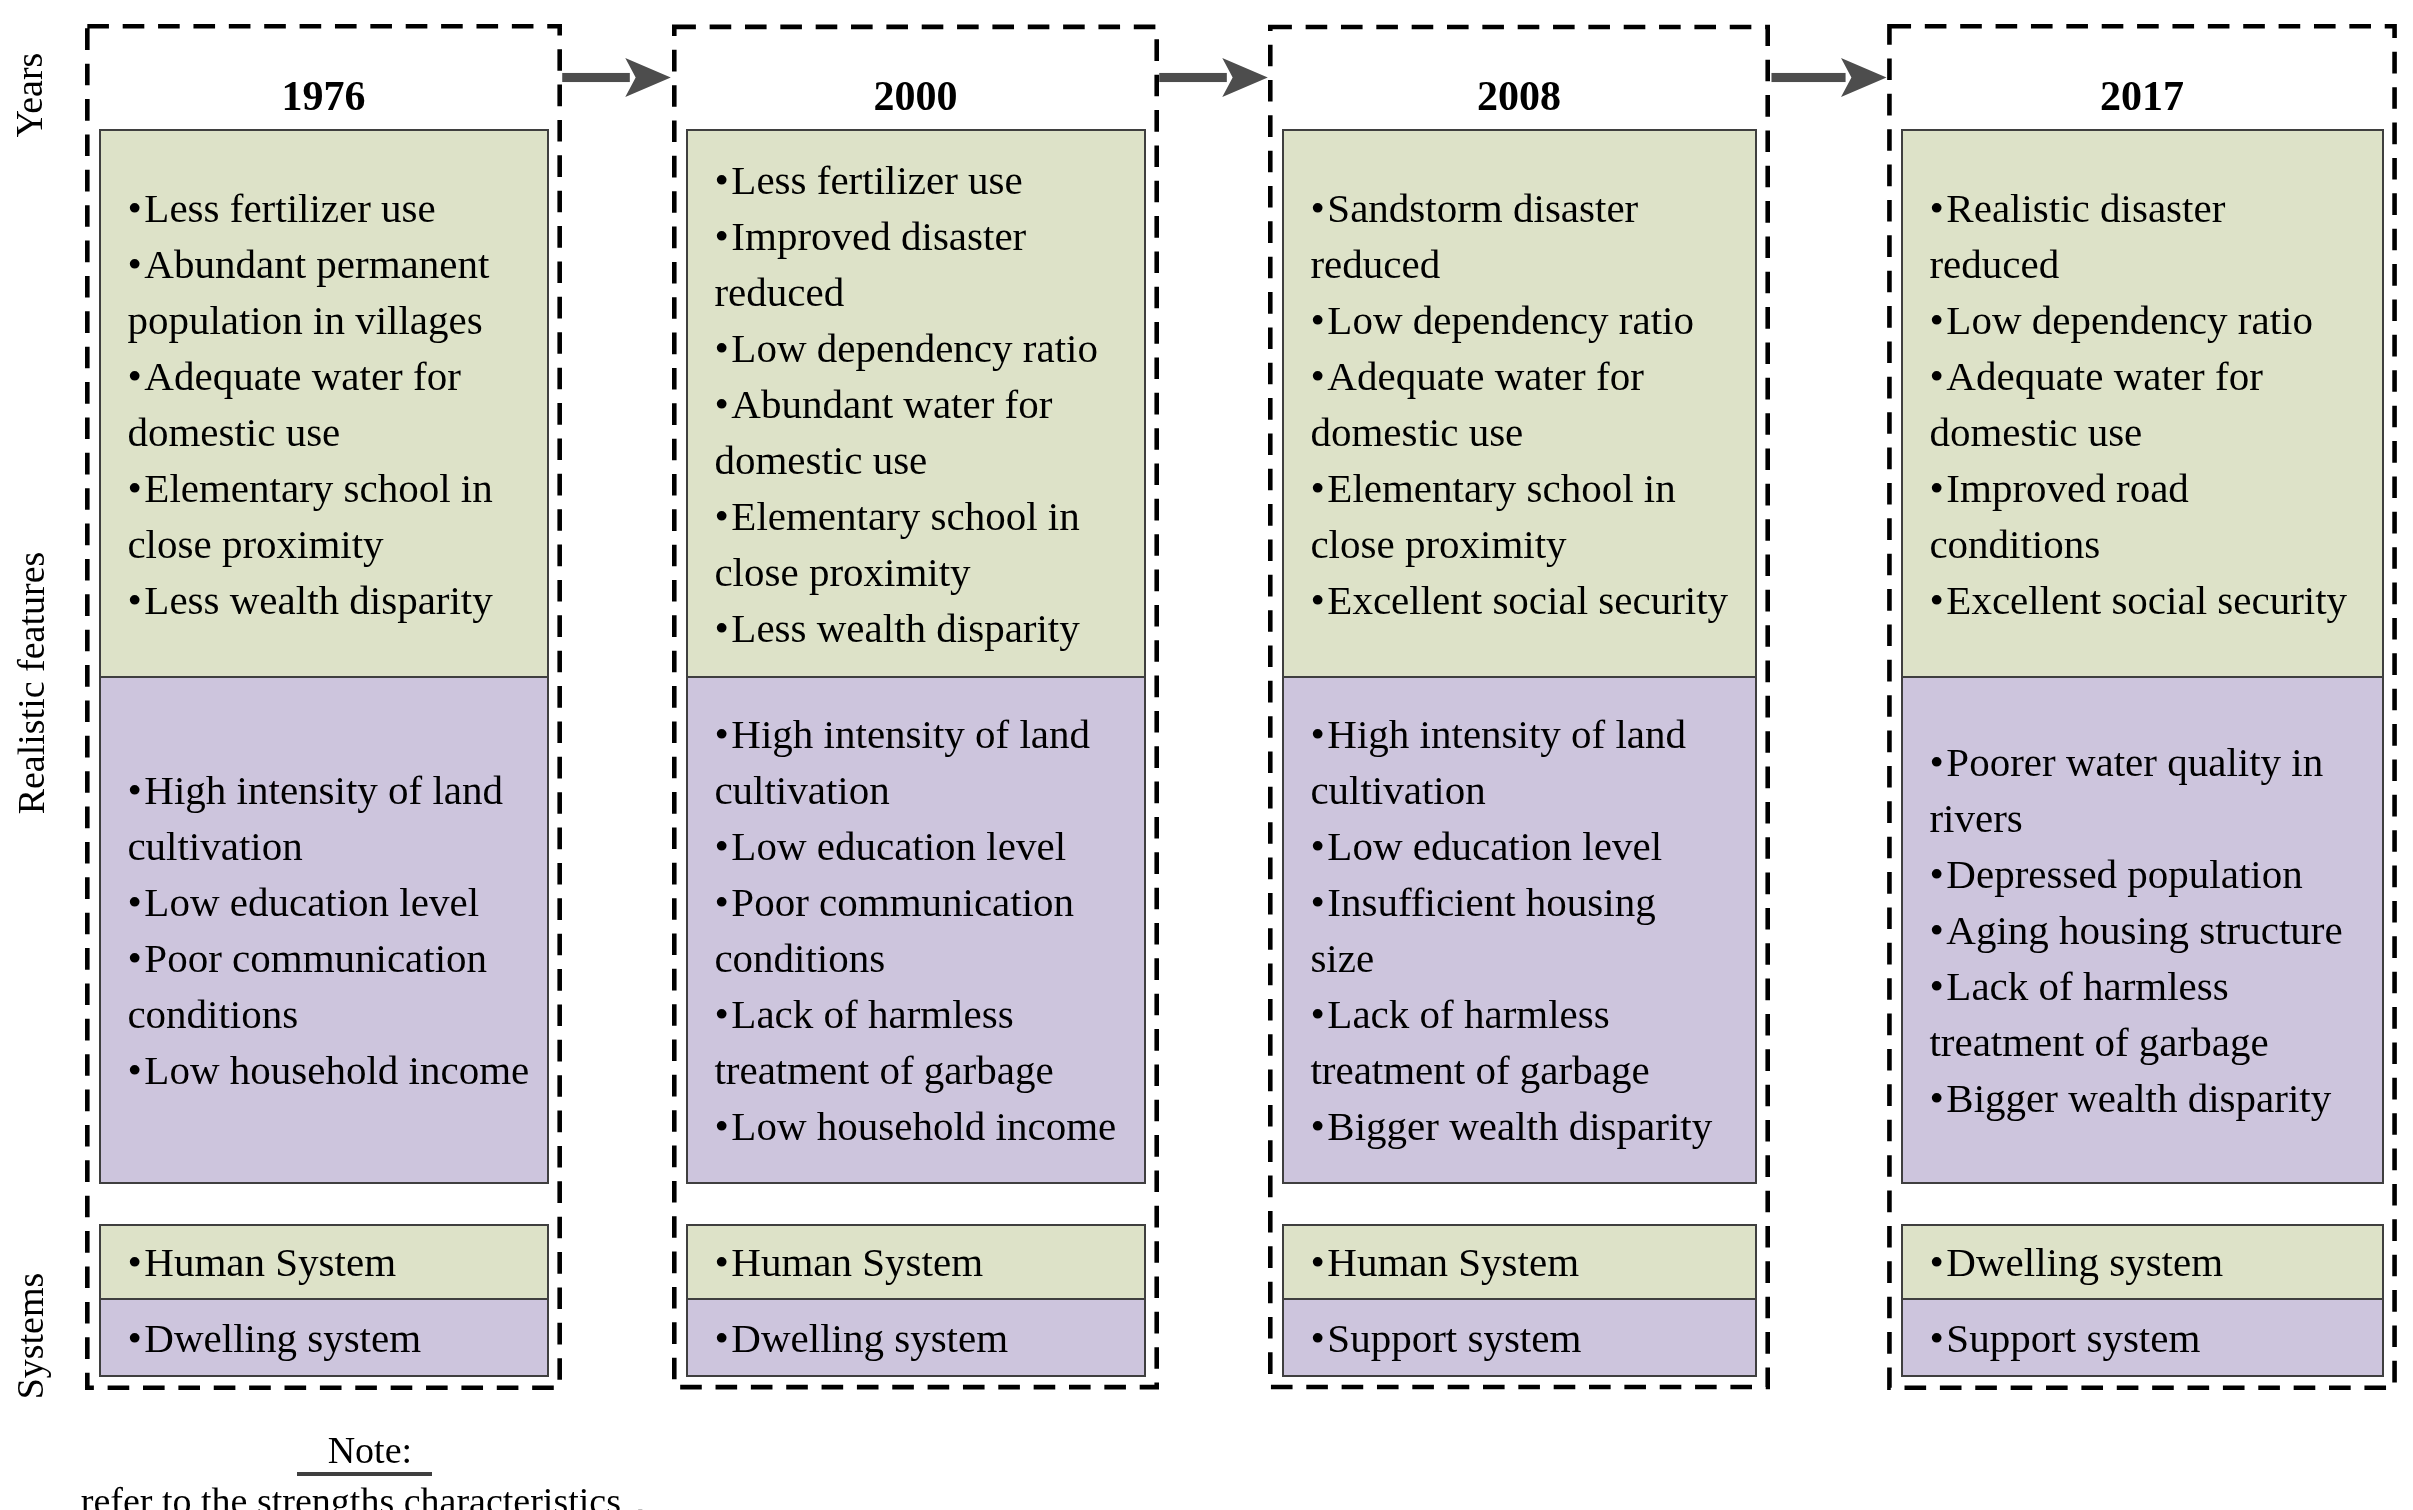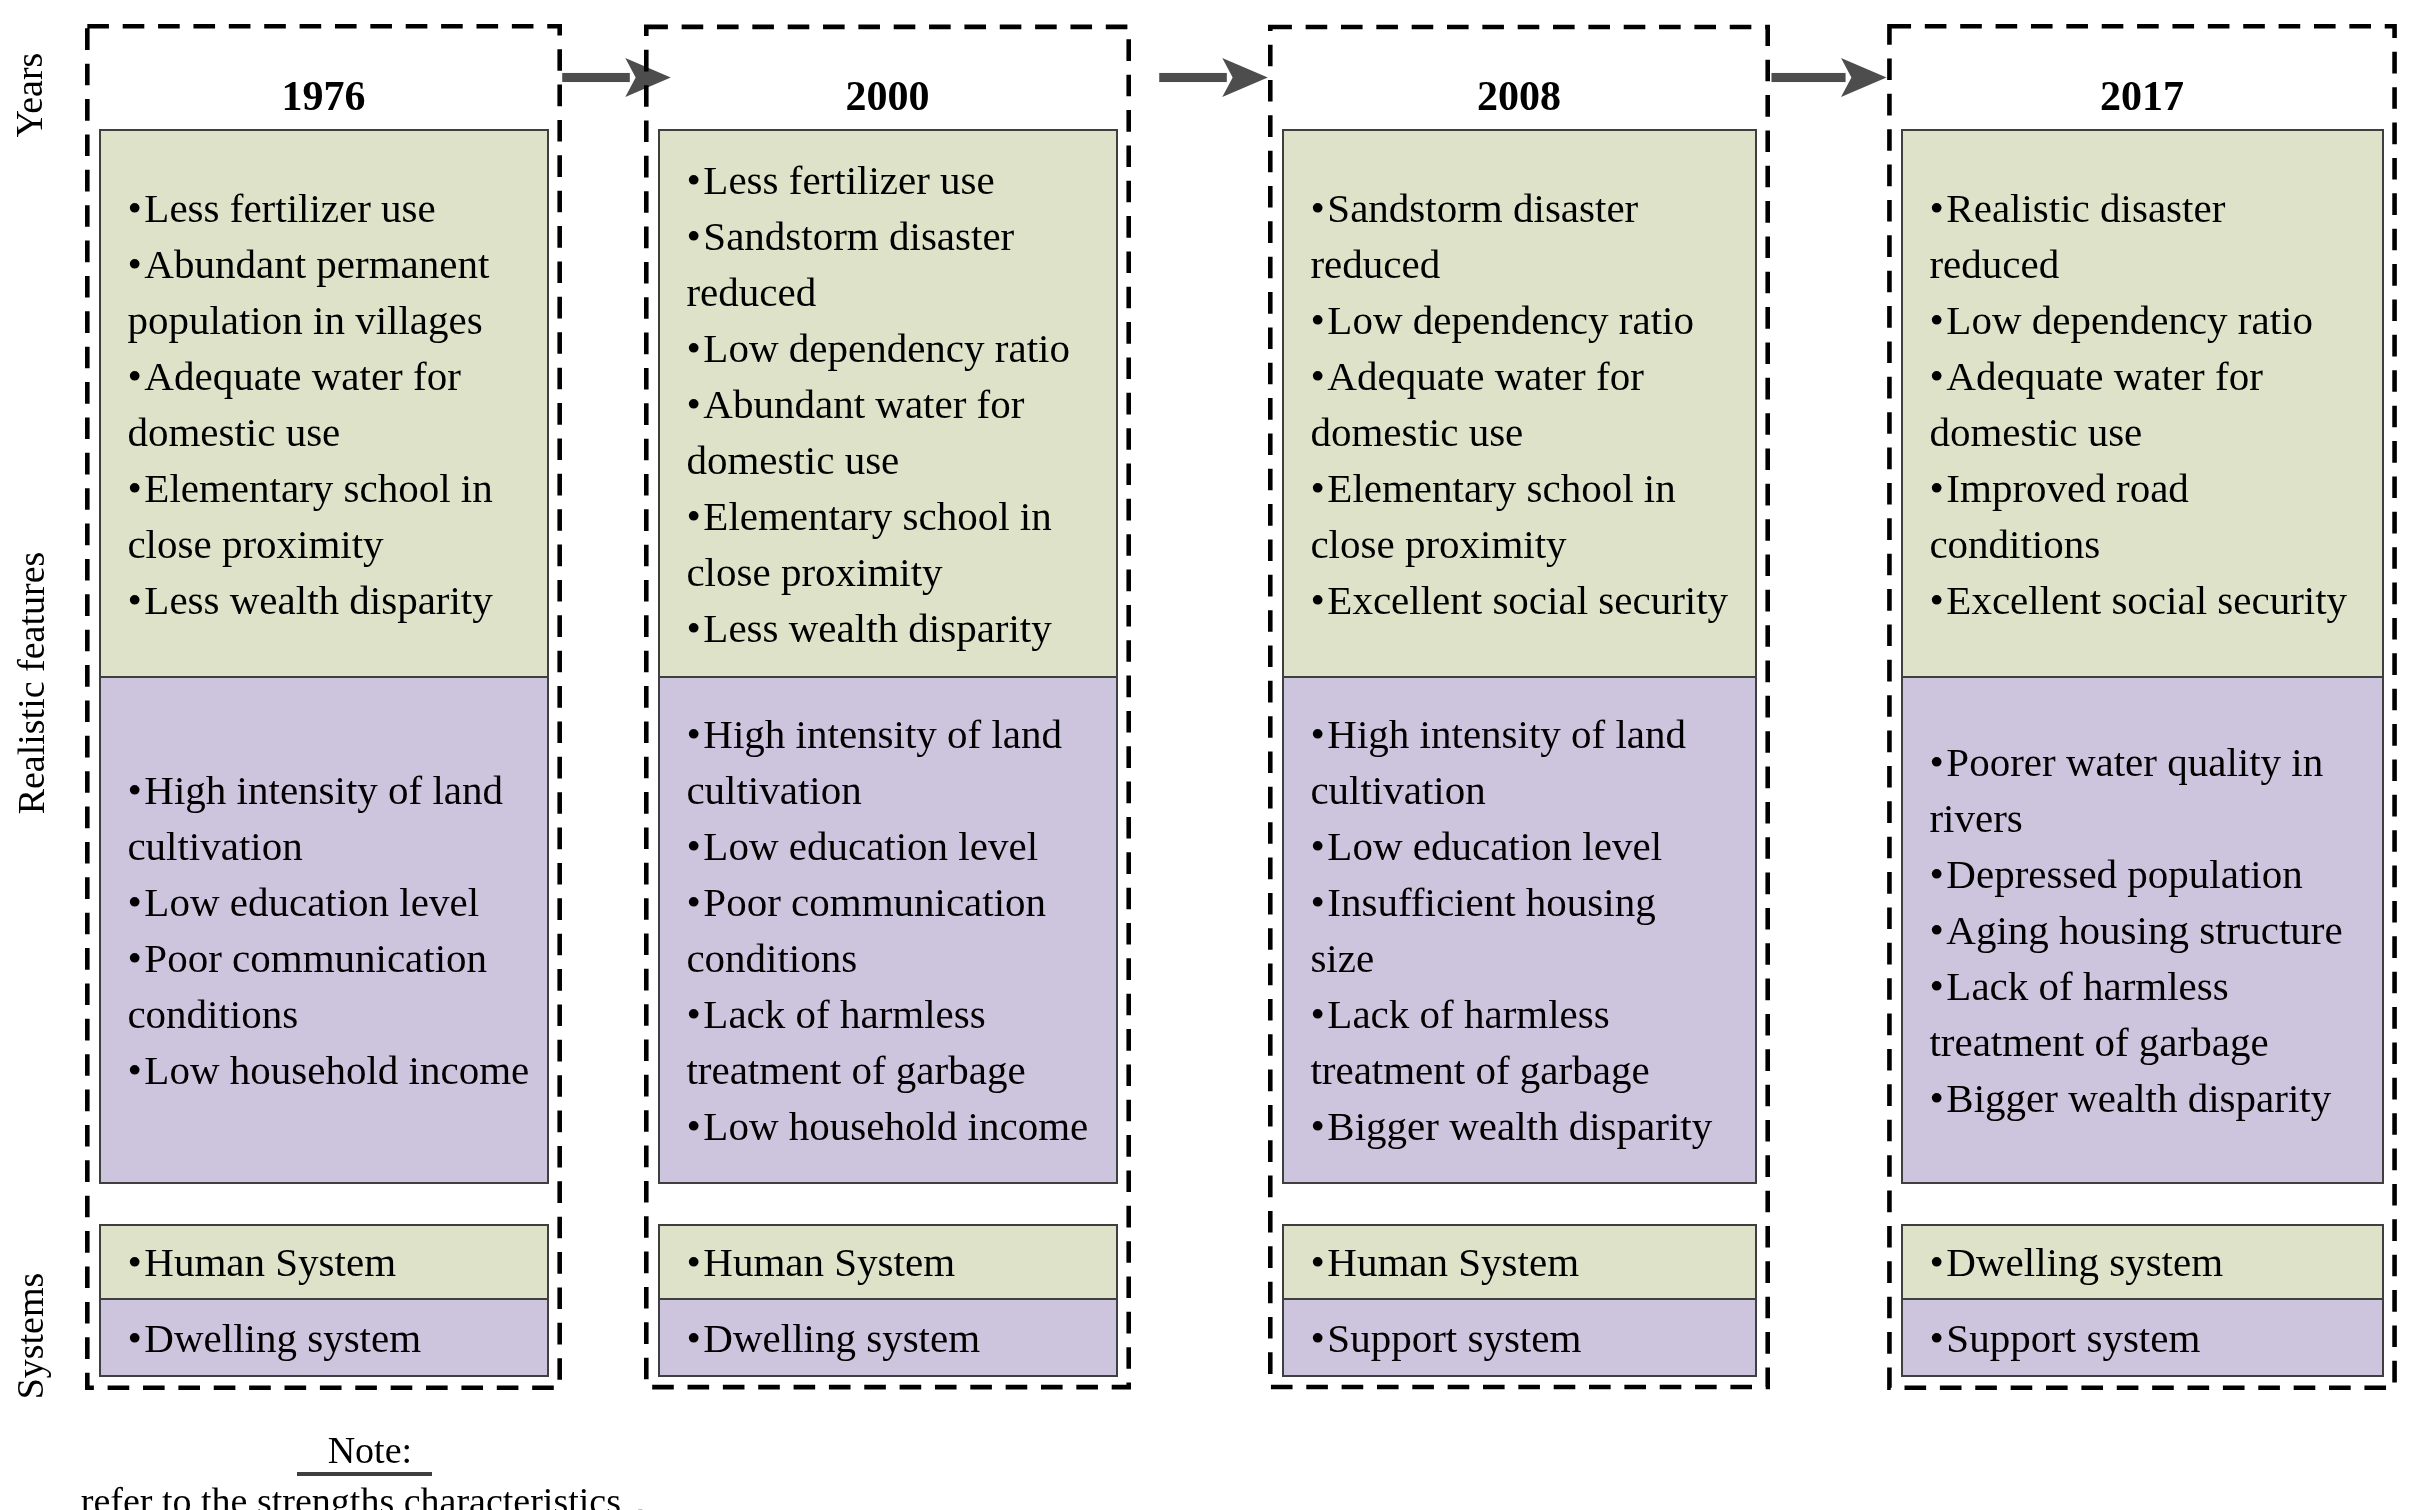--- a/index.html
+++ b/index.html
@@ -105,31 +105,31 @@
           <span>Dwelling system</span>
         </div>
     </div>
   </div>
 
   <svg class="arrow" style="left:562px;" width="109" height="39" viewBox="0 0 167 60">
     <rect x="0" y="23" width="104" height="14" fill="#4d4d4d"></rect>
     <path d="M97,0 L167,30 L97,60 L113,30 Z" fill="#4d4d4d"></path>
   </svg>
 
-  <div class="col" style="left:644px;width:487px;">
+  <div class="col" style="left:672px;width:487px;">
     <svg class="dash" width="487" height="1366" viewBox="0 0 744 2085">
       <rect x="3.5" y="3.5" width="737" height="2078" fill="none" stroke="#000000" stroke-width="7" stroke-dasharray="33 21"></rect>
     </svg>
     <div class="year">2000</div>
     <div class="feat">
       <div class="sec strengths">
 
           <div class="item"><span class="bullet">•</span><span class="txt">Less fertilizer use</span></div>
 
-          <div class="item"><span class="bullet">•</span><span class="txt">Sandstorm disaster
+          <div class="item"><span class="bullet">•</span><span class="txt">Improved disaster
 reduced</span></div>
 
           <div class="item"><span class="bullet">•</span><span class="txt">Low dependency ratio</span></div>
 
           <div class="item"><span class="bullet">•</span><span class="txt">Abundant water for
 domestic use</span></div>
 
           <div class="item"><span class="bullet">•</span><span class="txt">Elementary school in
 close proximity</span></div>
 

